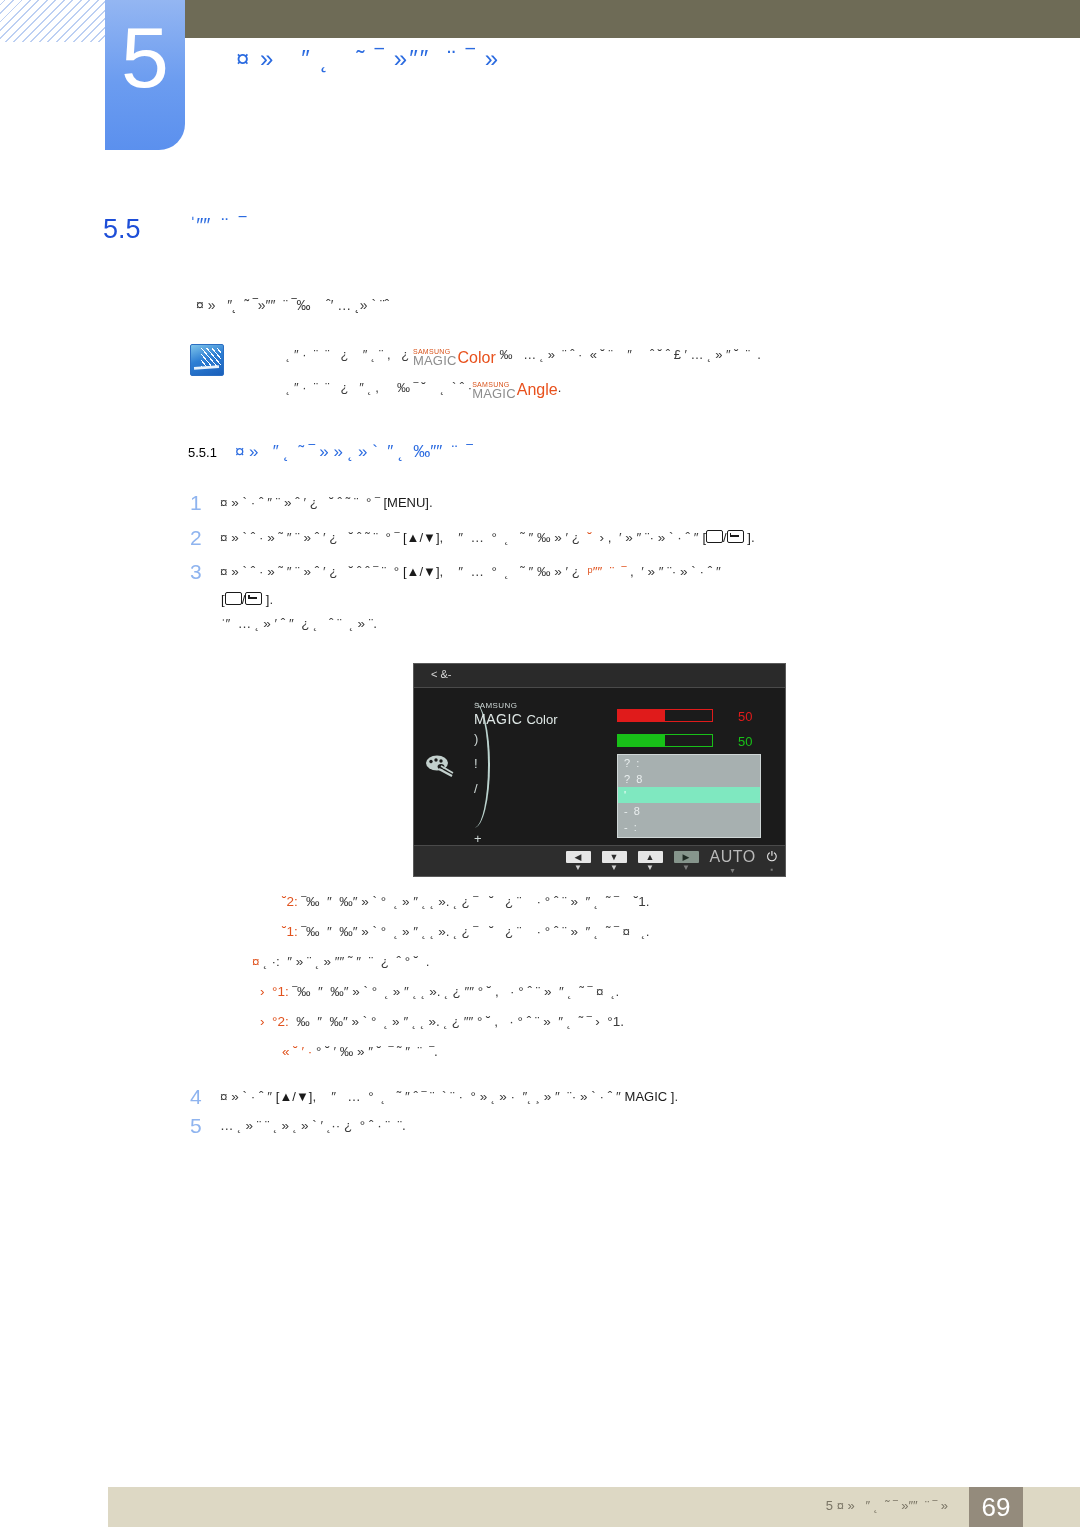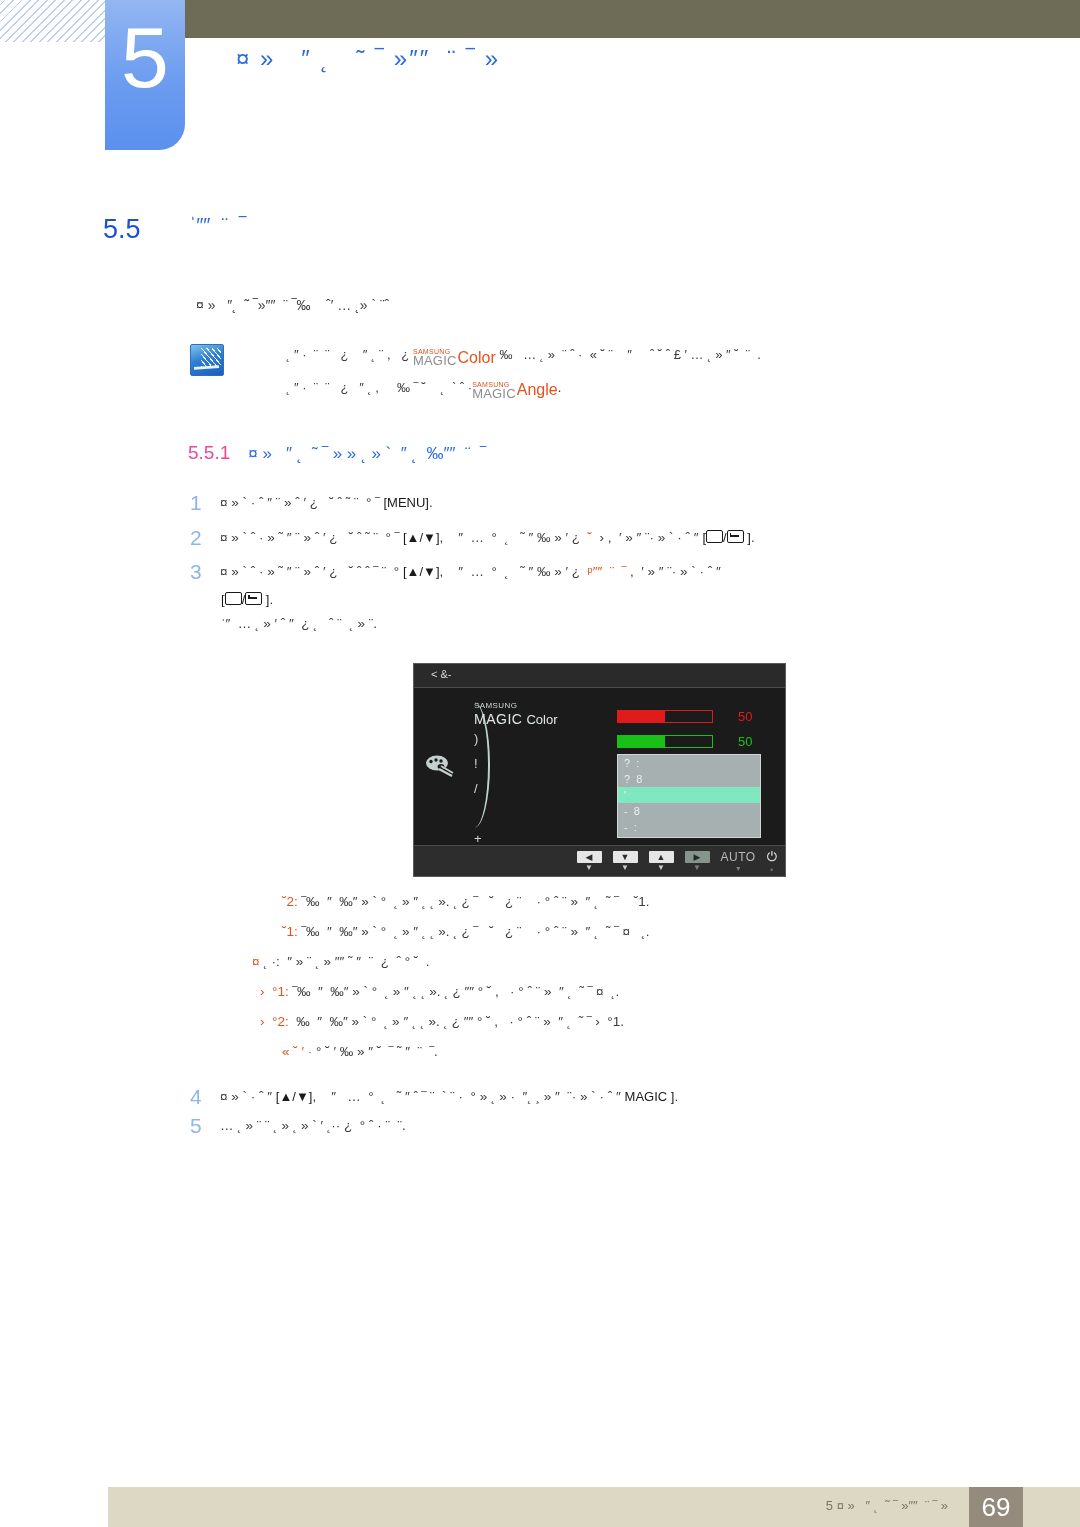--- a/index.html
+++ b/index.html
@@ -86,21 +86,21 @@
   .smagic .stack{display:inline-block;text-align:left;line-height:1;vertical-align:middle;}
   .smagic .s1{display:block;font-size:7px;letter-spacing:.3px;color:#d9541c;}
   .smagic .s2{display:block;font-size:13px;letter-spacing:.2px;color:#8d8d8d;margin-top:-1px;}
   .smagic .word{display:inline-block;font-size:16px;color:#e8511d;vertical-align:middle;margin-left:1px;}
 
   
   .subsec{
     position:absolute;left:188px;top:442px;
     display:flex;align-items:baseline;
   }
-  .subsec .n{color:#ec4899;font-size:19px;}
+  .subsec .n{color:#000000;font-size:13px;}
   .subsec .t{color:#2b6be0;font-size:17px;margin-left:18px;white-space:pre;}
 
   
   .step{position:absolute;display:flex;align-items:flex-start;}
   .step .sn{color:#8fb4ef;font-size:21px;width:30px;flex:0 0 30px;line-height:22px;}
   .step .sb{color:#3b3b3b;font-size:13.5px;line-height:22px;white-space:pre;}
 
   
   .key{display:inline-block;font-size:13px;color:#1a1a1a;}
   .keybox{
@@ -132,39 +132,39 @@
     display:flex;align-items:center;justify-content:flex-end;padding-right:8px;gap:11px;
   }
   .osd-btn{display:flex;flex-direction:column;align-items:center;}
   .osd-btn .cap{
     width:25px;height:12px;background:#e6e6e6;color:#2d2d2d;font-size:9px;
     display:flex;align-items:center;justify-content:center;border-radius:1px;
   }
   .osd-btn.dim .cap{background:#86958c;color:#1f2b24;}
   .osd-btn .tick{color:#cfcfcf;font-size:8px;margin-top:1px;line-height:8px;}
   .osd-btn.dimtick .tick{color:#7d7d7d;}
-  .osd-btn .txt{color:#b9b9b9;font-size:12px;letter-spacing:.5px;}
+  .osd-btn .txt{color:#b9b9b9;font-size:16px;letter-spacing:.5px;}
   .osd-btn .pw{color:#e9e9e9;font-size:13px;}
 
   .osd-arc{
     position:absolute;left:44px;top:14px;width:30px;height:126px;
     border-right:2px solid #bcd4cf;border-radius:50%/50%;
     clip-path:inset(0 0 0 55%);
   }
   .palette{position:absolute;left:11px;top:66px;width:30px;height:24px;}
 
   .magic-lockup{position:absolute;left:60px;top:14px;white-space:nowrap;}
   .magic-lockup .s1{display:block;font-size:8px;color:#cfd8d6;letter-spacing:.4px;line-height:8px;}
   .magic-lockup .s2{display:inline-block;font-size:14px;color:#dfe8e6;letter-spacing:.5px;}
   .magic-lockup .w{display:inline-block;font-size:13px;color:#dfe8e6;margin-left:4px;}
 
   .osd-items{position:absolute;left:60px;top:38px;}
   .osd-items div{color:#cfd8d6;font-size:13px;line-height:25px;white-space:pre;}
 
-  .bar-row{position:absolute;display:flex;align-items:center;}
+  .bar-row{position:absolute;display:flex;align-items:flex-start;}
   .bar{width:96px;height:13px;border:1.5px solid;box-sizing:border-box;position:relative;}
   .bar .fill{position:absolute;left:0;top:0;bottom:0;}
   .bar-val{font-size:13px;margin-left:25px;}
 
   .dropdown{
     position:absolute;left:203px;top:66px;width:142px;height:82px;
     background:#a7b0b0;border:1px solid #cfd6d6;
   }
   .dd-row{height:16px;color:#e9eeee;font-size:11px;padding-left:6px;white-space:pre;line-height:16px;}
   .dd-row.sel{background:#7fe8c0;color:#f5fffa;}

